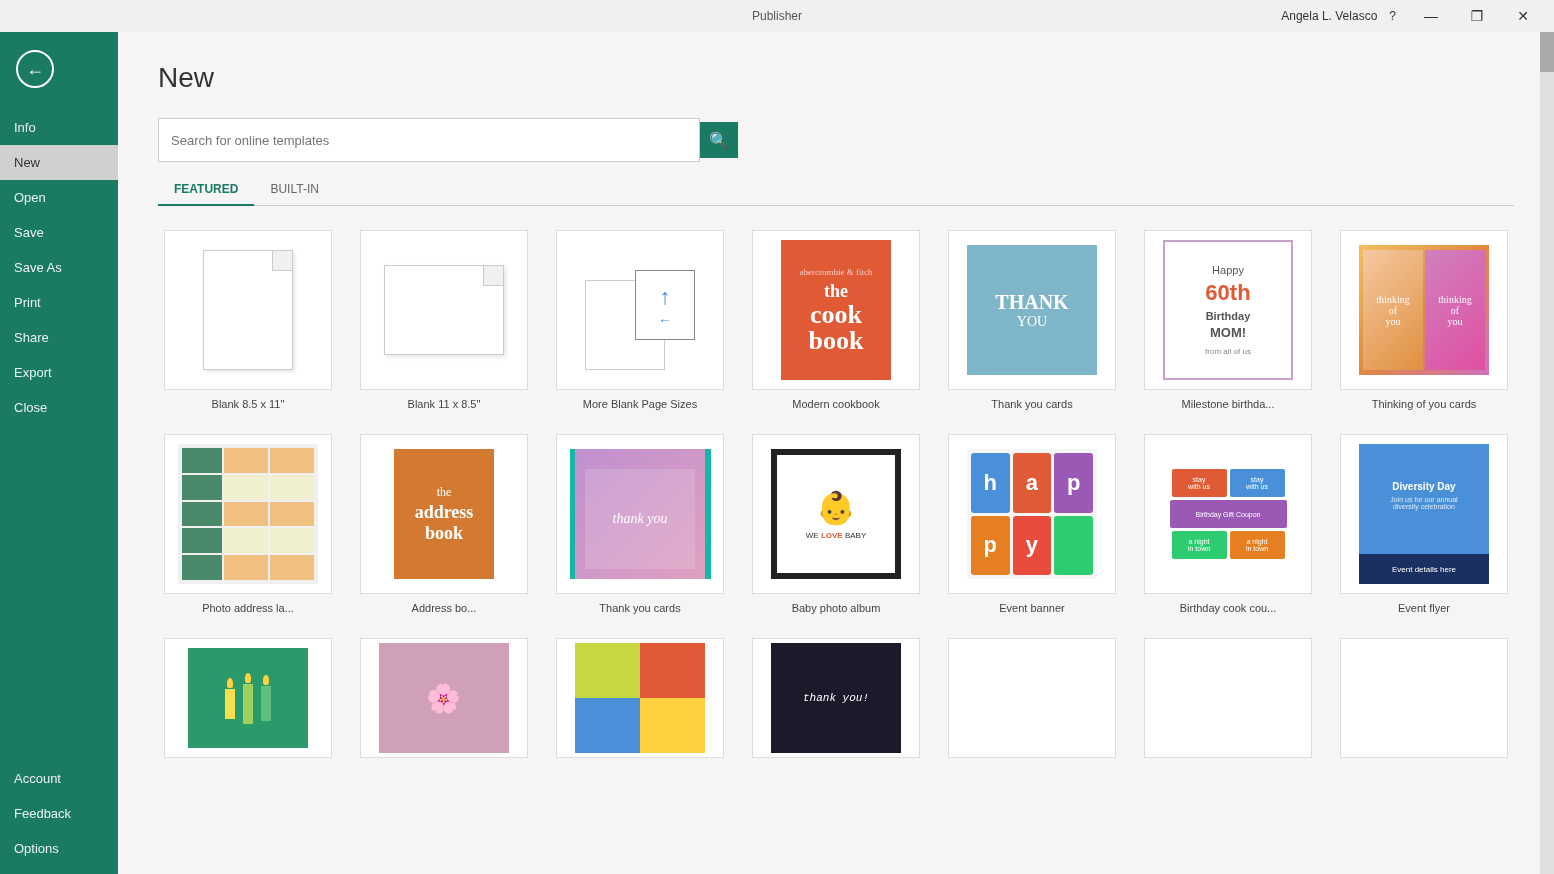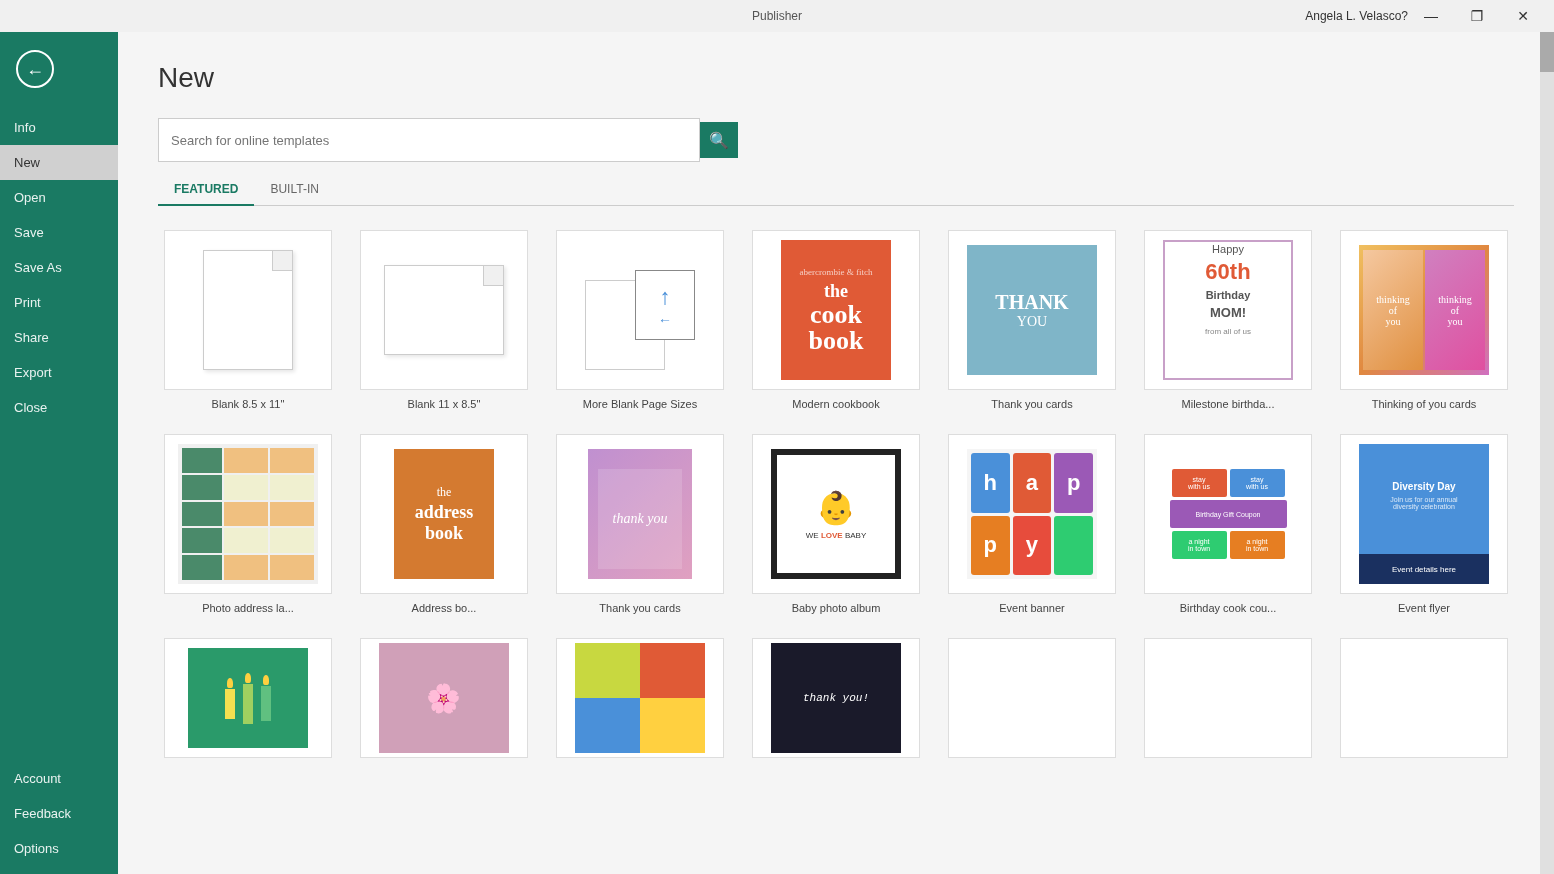--- a/index.html
+++ b/index.html
@@ -11,21 +11,21 @@
       background: #f0f0f0;
       display: flex;
       align-items: center;
       justify-content: space-between;
       padding: 0 8px;
       font-size: 12px;
       color: #333;
       flex-shrink: 0;
     }
     .titlebar-center { position: absolute; left: 50%; transform: translateX(-50%); font-size: 12px; color: #555; }
-    .titlebar-right { display: flex; align-items: center; gap: 0; font-size: 12px; color: #333; }
+    .titlebar-right { display: flex; align-items: center; gap: 12px; font-size: 12px; color: #333; }
     .titlebar-controls { display: flex; gap: 0; }
     .titlebar-btn {
       width: 46px; height: 32px;
       display: flex; align-items: center; justify-content: center;
       cursor: pointer; font-size: 14px; color: #333;
       border: none; background: transparent;
     }
 
     
     .app-layout {
@@ -258,21 +258,21 @@
       font-size: 14px;
       text-align: center;
     }
     .thankyou-big { font-size: 20px; font-weight: bold; display: block; }
 
     
     .milestone-thumb {
       width: 130px; height: 140px;
       background: white;
       border: 2px solid #c8a0c8;
-      display: flex; align-items: center; 
+      display: flex; align-items: center; justify-content: center;
       flex-direction: column;
     }
     .milestone-text { font-size: 12px; color: #555; text-align: center; line-height: 1.4; }
     .milestone-big { font-size: 22px; font-weight: bold; color: #e05a36; }
 
     
     .thinking-thumb {
       width: 130px; height: 130px;
       background: linear-gradient(135deg, #f0c060 0%, #e08840 50%, #d070c0 100%);
       display: flex; align-items: center; justify-content: center;
@@ -286,21 +286,21 @@
       flex-direction: column;
       color: white;
       font-family: Georgia, serif;
     }
     .addrbook-the { font-size: 12px; margin-bottom: 2px; }
     .addrbook-address { font-size: 18px; font-weight: bold; }
     .addrbook-book { font-size: 18px; font-weight: bold; }
 
     
     .thankyou2-thumb {
-      width: 104px; height: 130px;
+      width: 141px; height: 130px;
       background: #14b8a6;
       display: flex; justify-content: center;
     }
 
     
     .baby-thumb {
       width: 130px; height: 130px;
       background: white;
       border: 6px solid #222;
       display: flex; align-items: center; justify-content: center;

